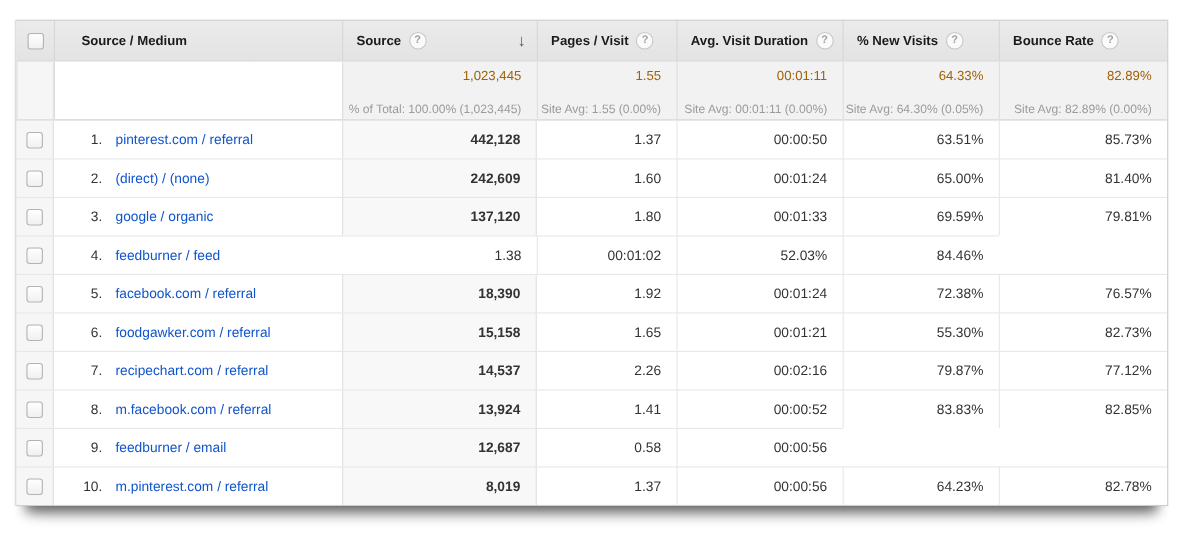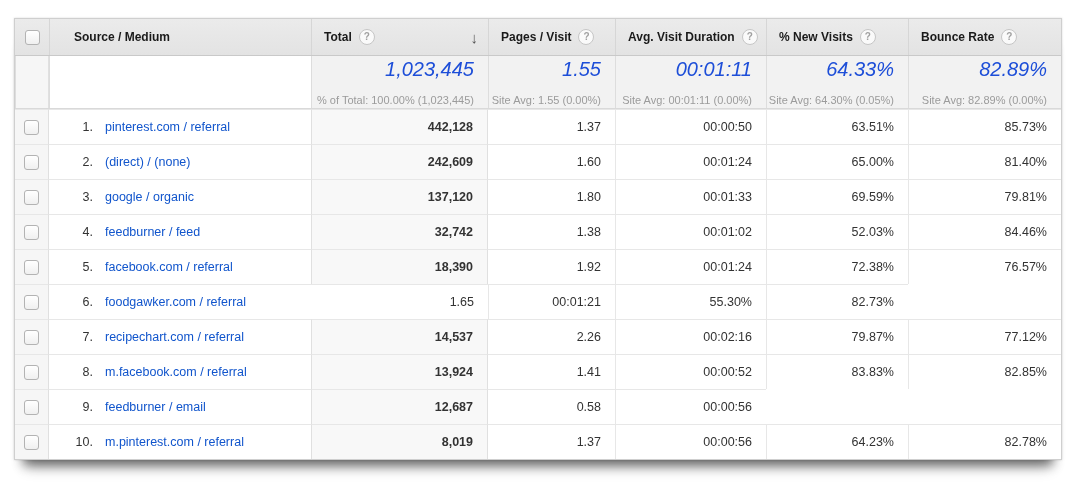--- a/index.html
+++ b/index.html
@@ -44,21 +44,21 @@
     text-align: center; flex: 0 0 auto;
   }
   .sort-arrow { margin-left: auto; color: #555; font-size: 15px; font-weight: bold; padding-right: 2px; }
 
   
   .tsum { height: 52px; border-bottom: 1px solid #d9d9d9; }
   .sum-cell {
     display: flex; flex-direction: column; justify-content: center; align-items: flex-end;
     background: #f2f2f2; border-left: 1px solid #ddd; padding: 0 14px 0 6px;
   }
-  .sum-cell .big { font-size: 20px; color: #1d4ed8; letter-spacing: 0; line-height: 22px; white-space: nowrap; font-style: italic; }
+  .sum-cell .big { font-size: 12px; color: #a16207; letter-spacing: 0; line-height: 22px; white-space: nowrap; }
   .sum-cell .note { font-size: 11px; color: #9b9b9b; margin-top: 14px; white-space: nowrap; }
   .sum-blank { background: #fff; }
   .sum-check { background: #f6f6f6; border-right: 1px solid #e0e0e0; }
 
   
   .tr { height: 35px; }
   .tr .td { border-top: 1px solid #e7e7e7; display: flex; align-items: center; font-size: 12.5px; color: #333; }
   .td.col-check { justify-content: center; background: #f6f6f6; border-right: 1px solid #e0e0e0; }
   .td.col-source { padding-left: 10px; }
   .rank { display: inline-block; width: 34px; text-align: right; margin-right: 12px; color: #333; flex: 0 0 auto; }
@@ -81,21 +81,21 @@
 <div class="table-wrap">
 
   <div class="grid thead">
     <div class="th first">
       <span class="checkbox"></span>
     </div>
     <div class="th source">
       <span>Source / Medium</span>
     </div>
     <div class="th">
-      <span>Total</span>
+      <span>Source</span>
       <span class="help">?</span>
       <span class="sort-arrow">↓</span>
     </div>
     <div class="th">
       <span>Pages / Visit</span>
       <span class="help">?</span>
     </div>
     <div class="th">
       <span>Avg. Visit Duration</span>
       <span class="help">?</span>
@@ -182,21 +182,20 @@
     </div>
 
     <div class="grid tr">
       <div class="td col-check">
         <span class="checkbox"></span>
       </div>
       <div class="td col-source">
         <span class="rank">4.</span>
         <a class="link">feedburner / feed</a>
       </div>
-      <div class="td col-visits num">32,742</div>
       <div class="td col-pages num">1.38</div>
       <div class="td col-duration num">00:01:02</div>
       <div class="td col-new num">52.03%</div>
       <div class="td col-bounce num">84.46%</div>
     </div>
 
     <div class="grid tr">
       <div class="td col-check">
         <span class="checkbox"></span>
       </div>
@@ -212,20 +211,21 @@
     </div>
 
     <div class="grid tr">
       <div class="td col-check">
         <span class="checkbox"></span>
       </div>
       <div class="td col-source">
         <span class="rank">6.</span>
         <a class="link">foodgawker.com / referral</a>
       </div>
+      <div class="td col-visits num">15,158</div>
       <div class="td col-pages num">1.65</div>
       <div class="td col-duration num">00:01:21</div>
       <div class="td col-new num">55.30%</div>
       <div class="td col-bounce num">82.73%</div>
     </div>
 
     <div class="grid tr">
       <div class="td col-check">
         <span class="checkbox"></span>
       </div>

